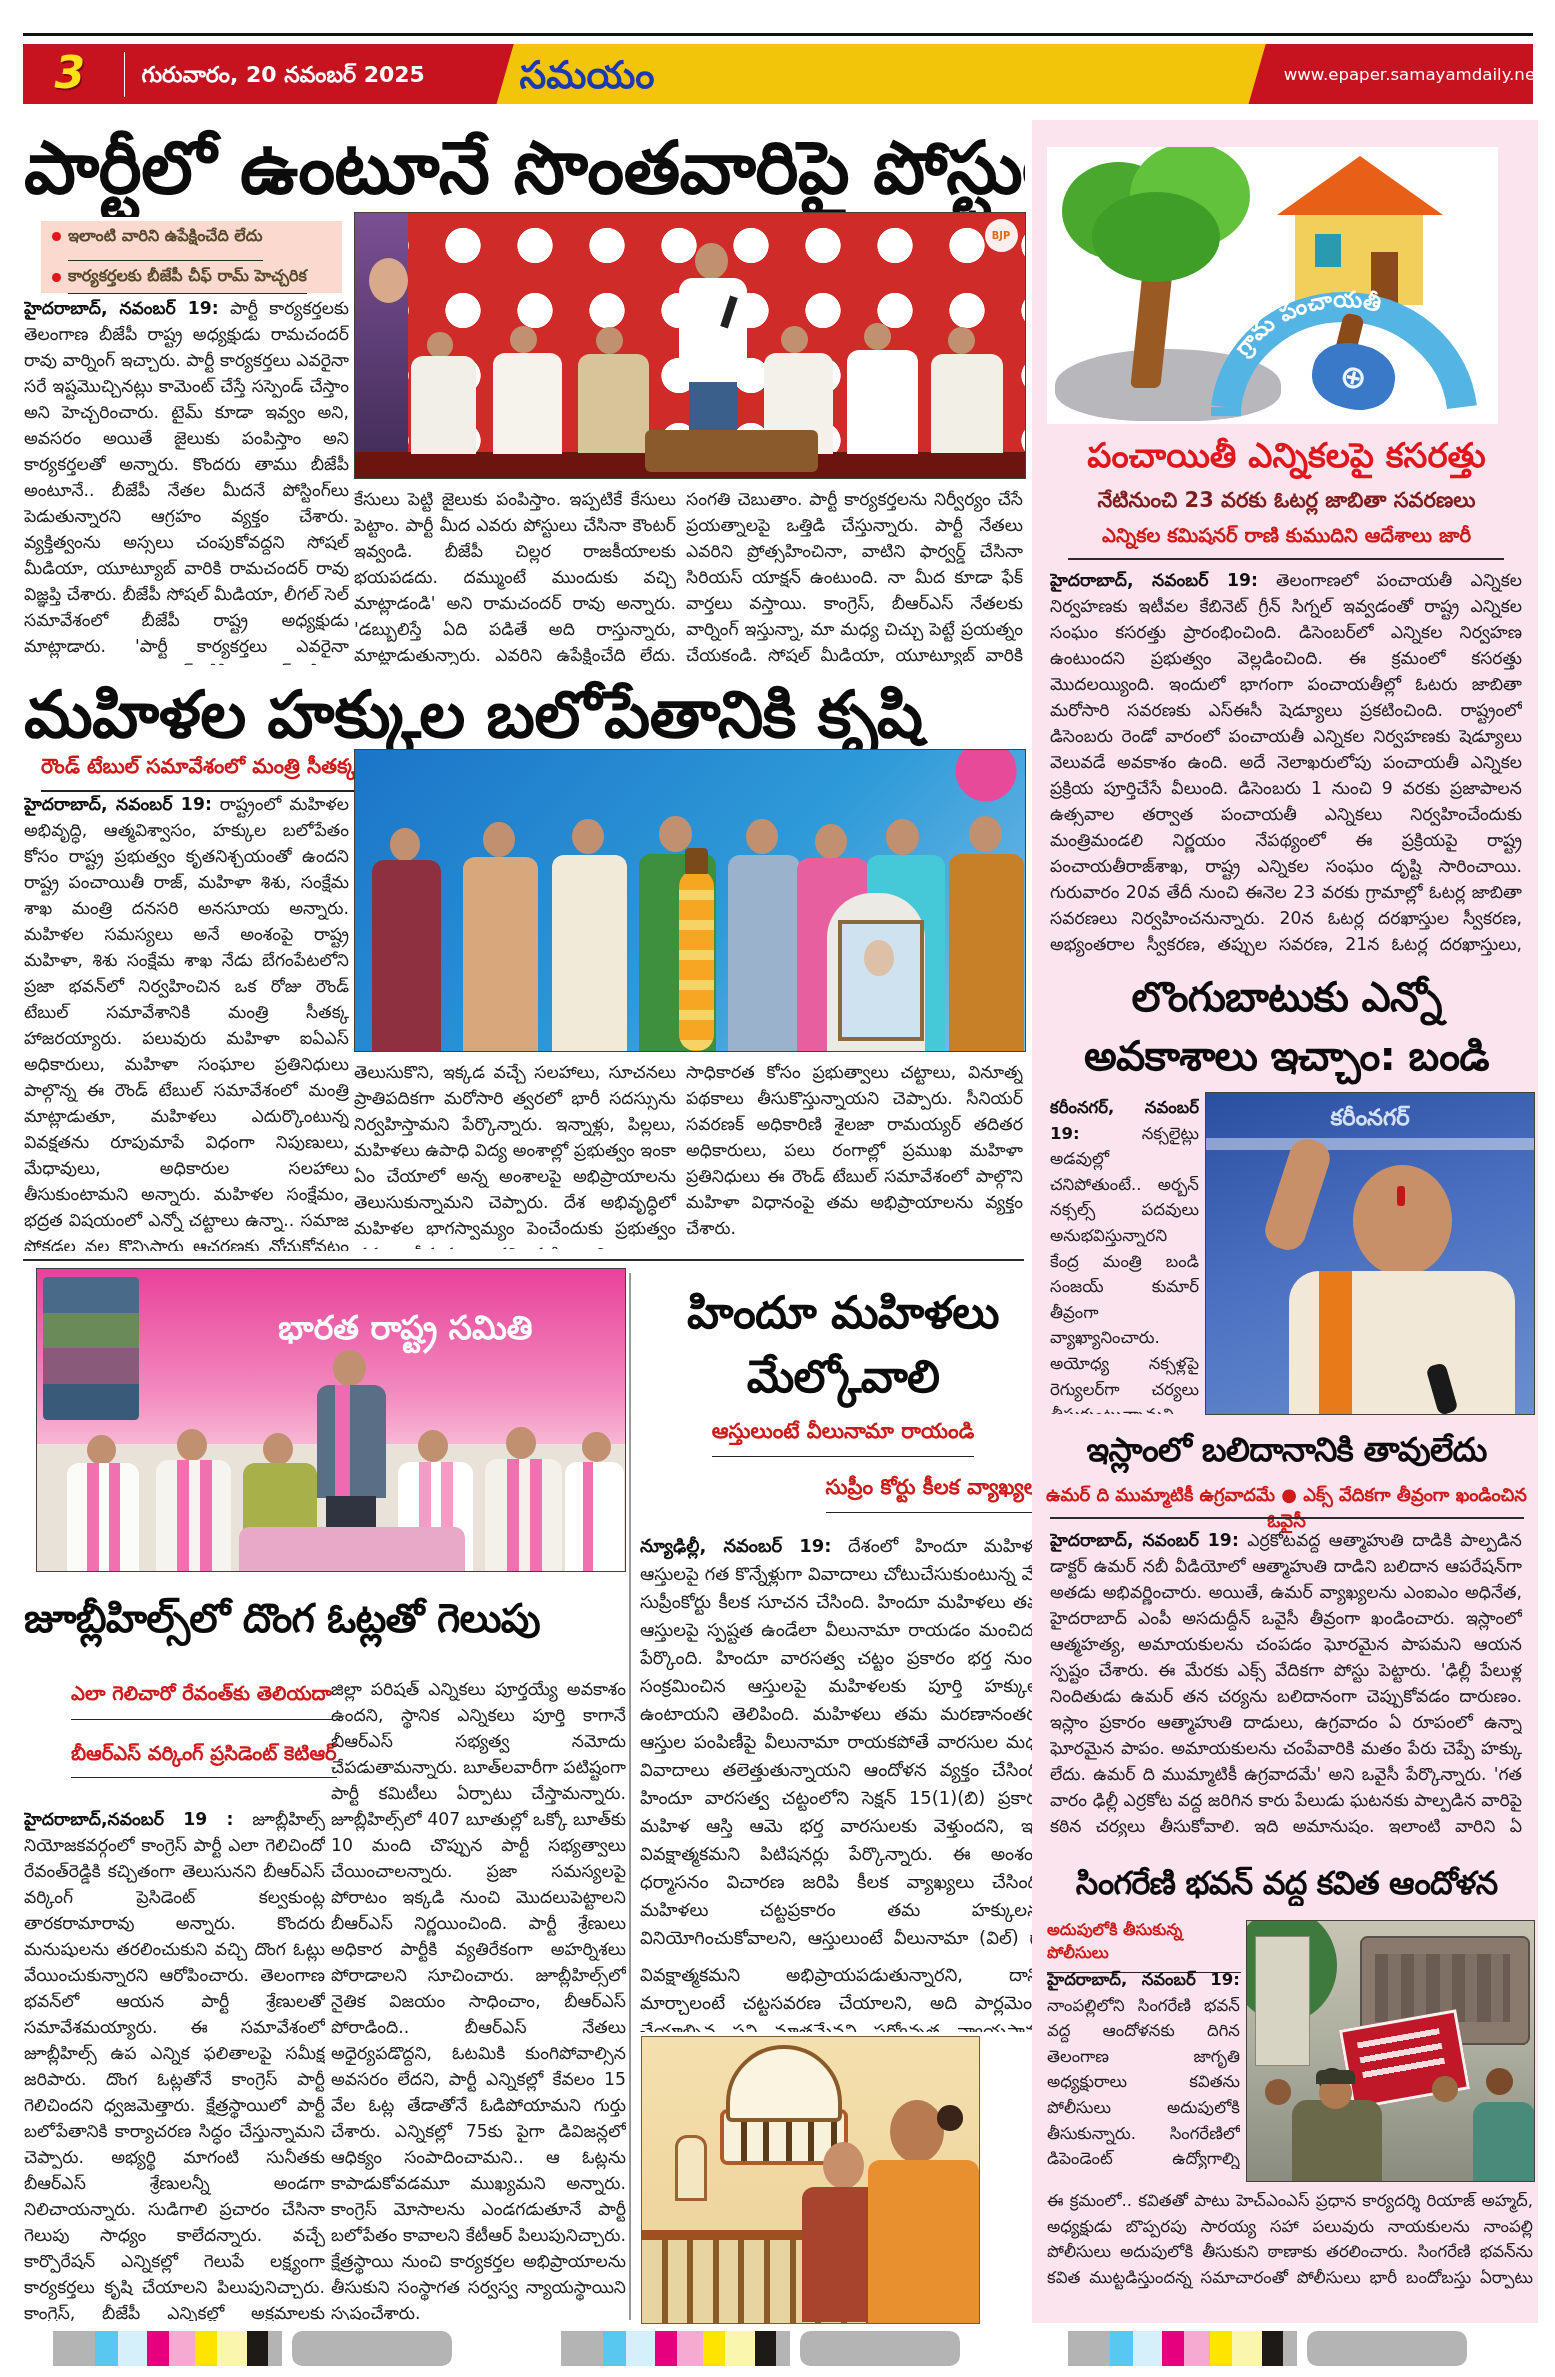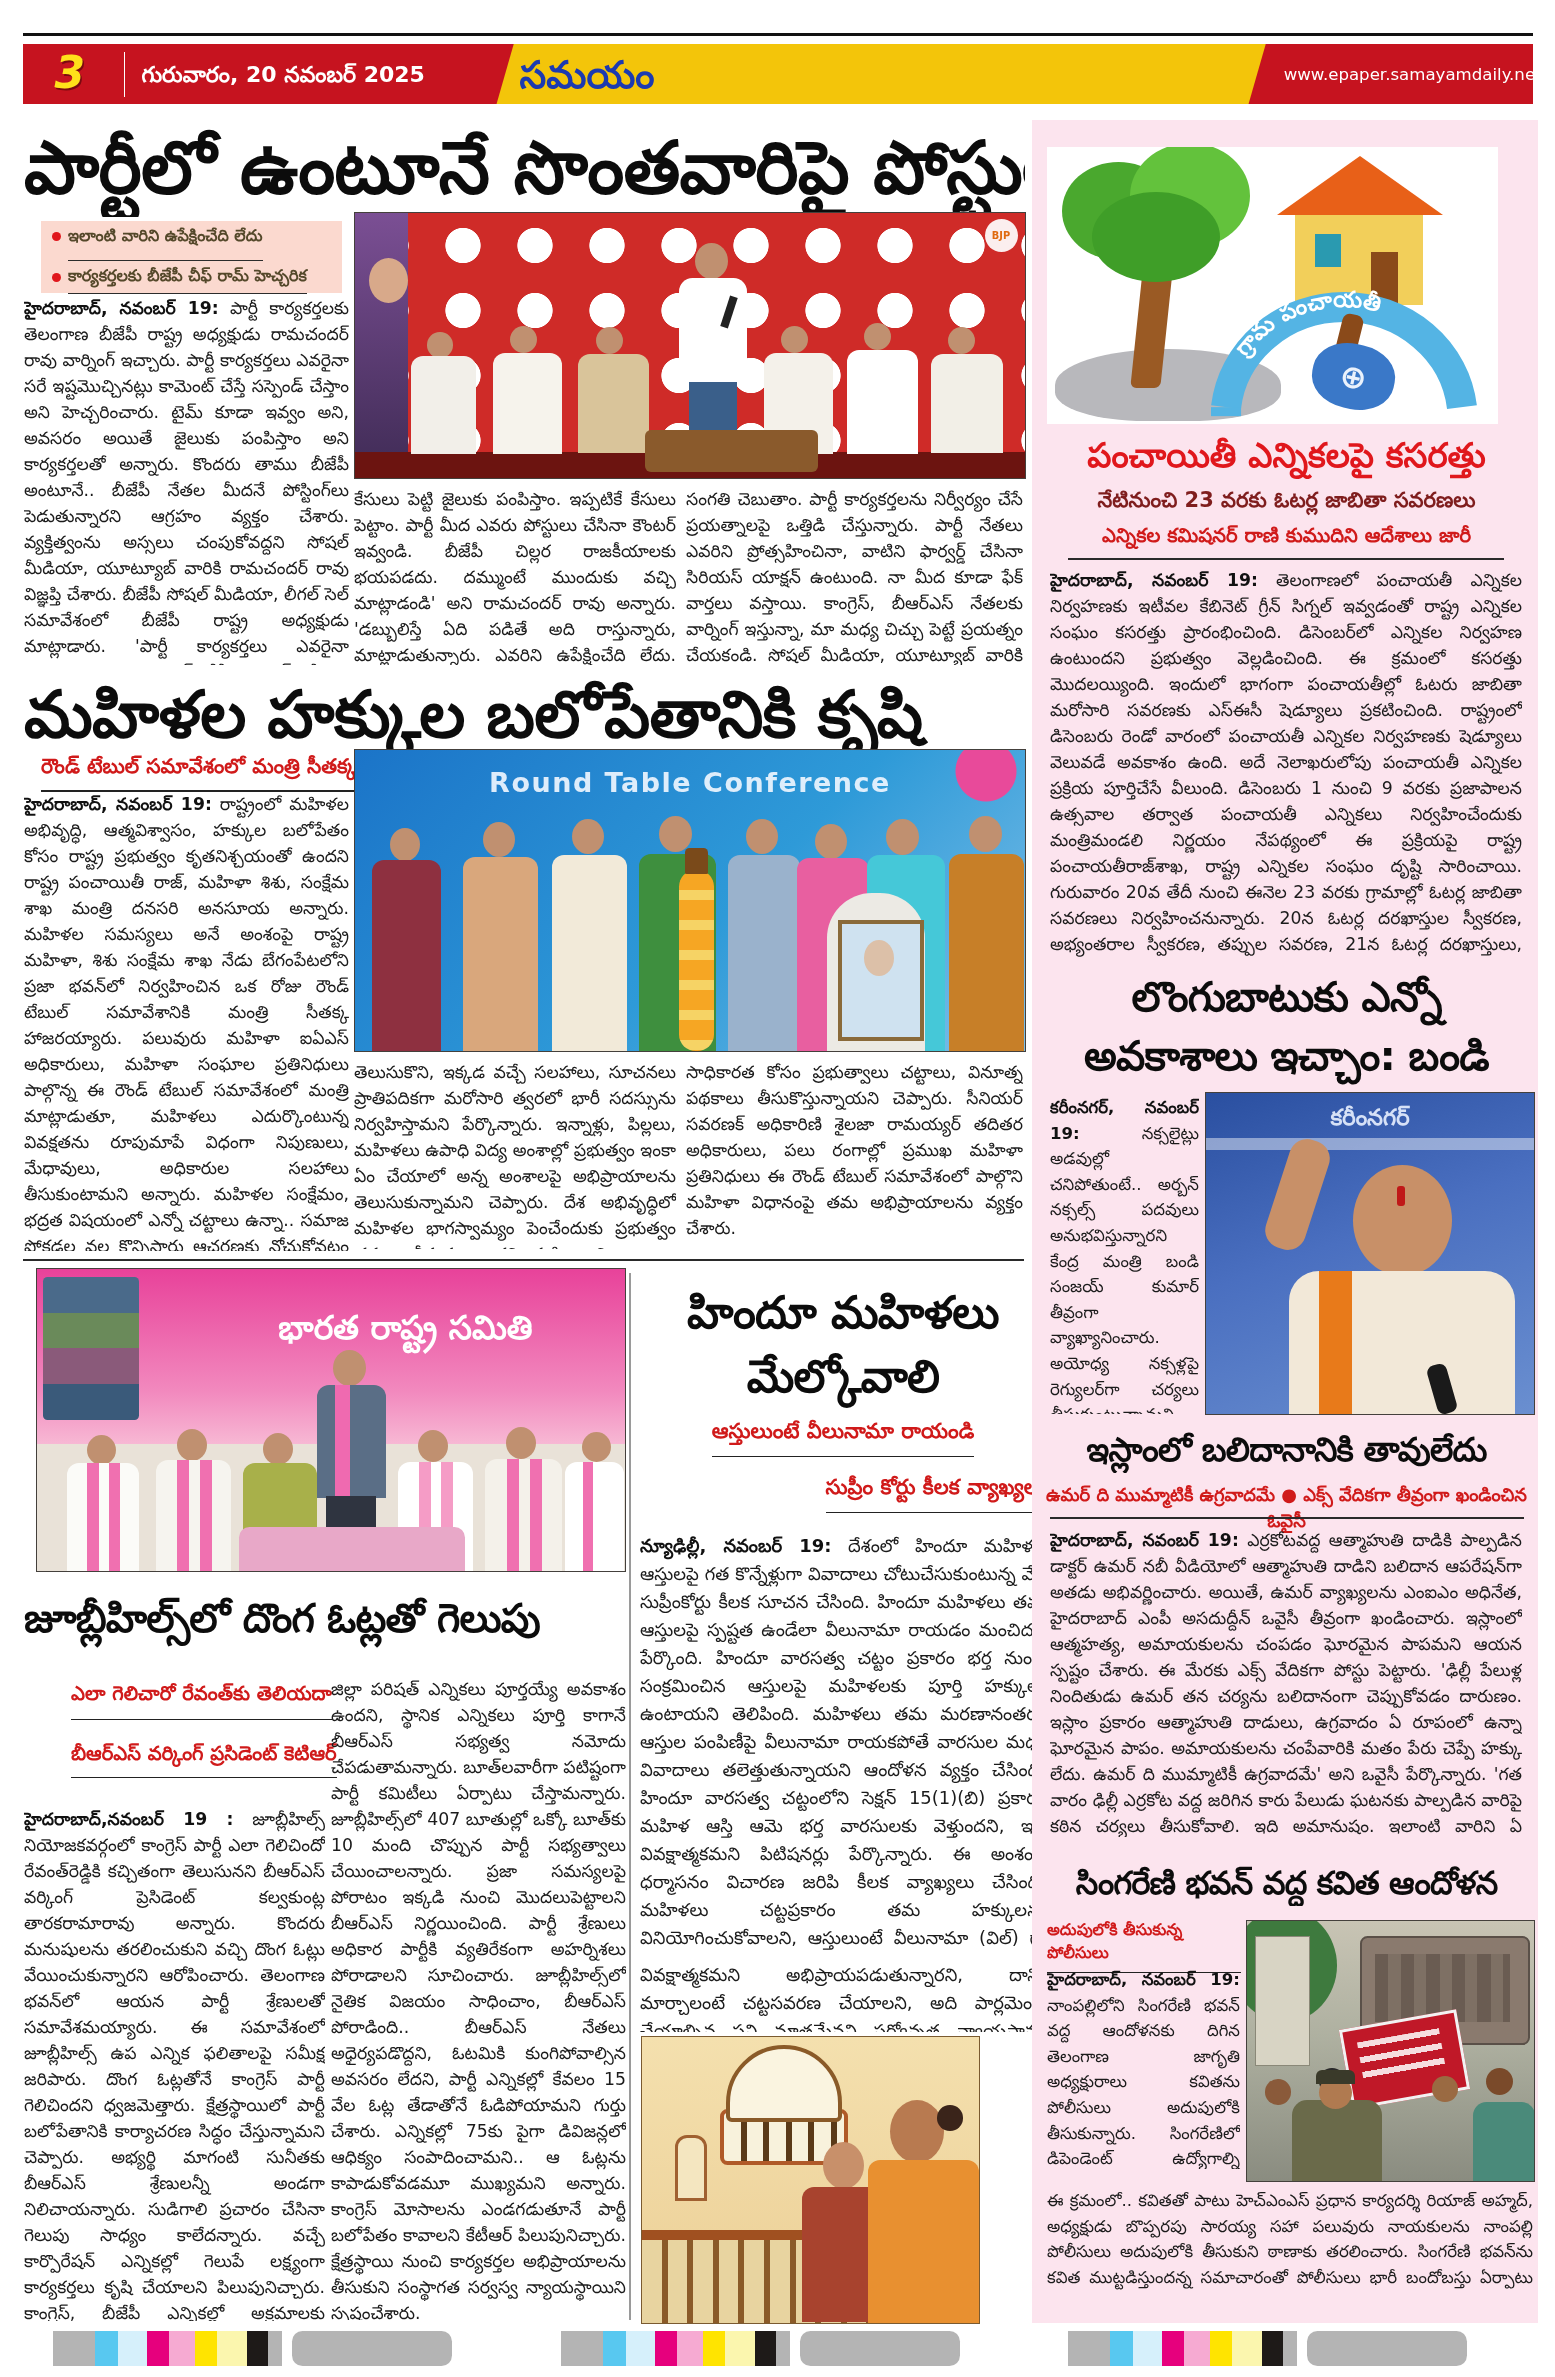--- a/index.html
+++ b/index.html
@@ -80,21 +80,20 @@
   <div class="tcol" style="left:354px;top:486px;width:322px;height:179px;">కేసులు పెట్టి జైలుకు పంపిస్తాం. ఇప్పటికే కేసులు పెట్టాం. పార్టీ మీద ఎవరు పోస్టులు చేసినా కౌంటర్ ఇవ్వండి. బీజేపీ చిల్లర రాజకీయాలకు భయపడదు. దమ్ముంటే ముందుకు వచ్చి మాట్లాడండి' అని రామచందర్ రావు అన్నారు. 'డబ్బులిస్తే ఏది పడితే అది రాస్తున్నారు, మాట్లాడుతున్నారు. ఎవరిని ఉపేక్షించేది లేదు. యూట్యూబ్‌లో మాట్లాడుతున్నారు. ఒకరు దుబాయ్, మరొకరు అమెరికాలో ఉండి తిడుతున్నారు. మీరు ఇండియాకు రండి మీ</div>
   <div class="tcol" style="left:686px;top:486px;width:337px;height:179px;">సంగతి చెబుతాం. పార్టీ కార్యకర్తలను నిర్వీర్యం చేసే ప్రయత్నాలపై ఒత్తిడి చేస్తున్నారు. పార్టీ నేతలు ఎవరిని ప్రోత్సహించినా, వాటిని ఫార్వర్డ్ చేసినా సిరియస్ యాక్షన్ ఉంటుంది. నా మీద కూడా ఫేక్ వార్తలు వస్తాయి. కాంగ్రెస్, బీఆర్ఎస్ నేతలకు వార్నింగ్ ఇస్తున్నా, మా మధ్య చిచ్చు పెట్టే ప్రయత్నం చేయకండి. సోషల్ మీడియా, యూట్యూబ్ వారికి విజ్ఞప్తి చేస్తున్నాం.. మీ వ్యక్తిత్వంను చంపుకోవద్దని రామచందర్ రావు కోరారు.</div>
 
   <div class="headline" style="left:24px;top:671px;width:1001px;font-size:65px;line-height:87px;">మహిళల హక్కుల బలోపేతానికి కృషి</div>
   <div class="redsub" style="left:41px;top:754px;width:354px;">
     <span style="font-size:20.3px;border-bottom:2.3px solid #222;padding-bottom:6.8px;display:inline-block;">రౌండ్ టేబుల్ సమావేశంలో మంత్రి సీతక్క</span>
   </div>
 
   <div class="ph" style="left:354px;top:749px;width:670px;height:301px;background:linear-gradient(135deg,#1b74c8,#2e9ad8 55%,#7fc0e8);">
     <div class="abs" style="right:-15px;top:-15px;width:135px;height:90px;background:radial-gradient(circle at 60% 40%,#e84a9a 0 30px,rgba(0,0,0,0) 31px);"></div>
-    <div class="abs" style="left:0;top:16.6px;width:100%;text-align:center;font-size:27px;font-weight:bold;color:#eef6ff;opacity:.92;letter-spacing:1.5px;">Round Table Conference</div>
 
     <div class="hd" style="left:35px;top:78px;width:30px;height:33px;"></div>
     <div class="bd" style="left:16.6px;top:110px;width:69px;height:191px;background:#8e3040;"></div>
     <div class="hd" style="left:128px;top:72px;width:32px;height:35px;"></div>
     <div class="bd" style="left:108px;top:107px;width:75px;height:194px;background:#d9a77c;"></div>
     <div class="hd" style="left:217px;top:69px;width:32px;height:35px;"></div>
     <div class="bd" style="left:197px;top:105px;width:75px;height:196px;background:#f2ead9;"></div>
     <div class="hd" style="left:304px;top:66px;width:33px;height:36px;"></div>
     <div class="bd" style="left:284px;top:104px;width:77px;height:197px;background:#3e8f3e;"></div>
     <div class="hd" style="left:391px;top:69px;width:32px;height:35px;"></div>

